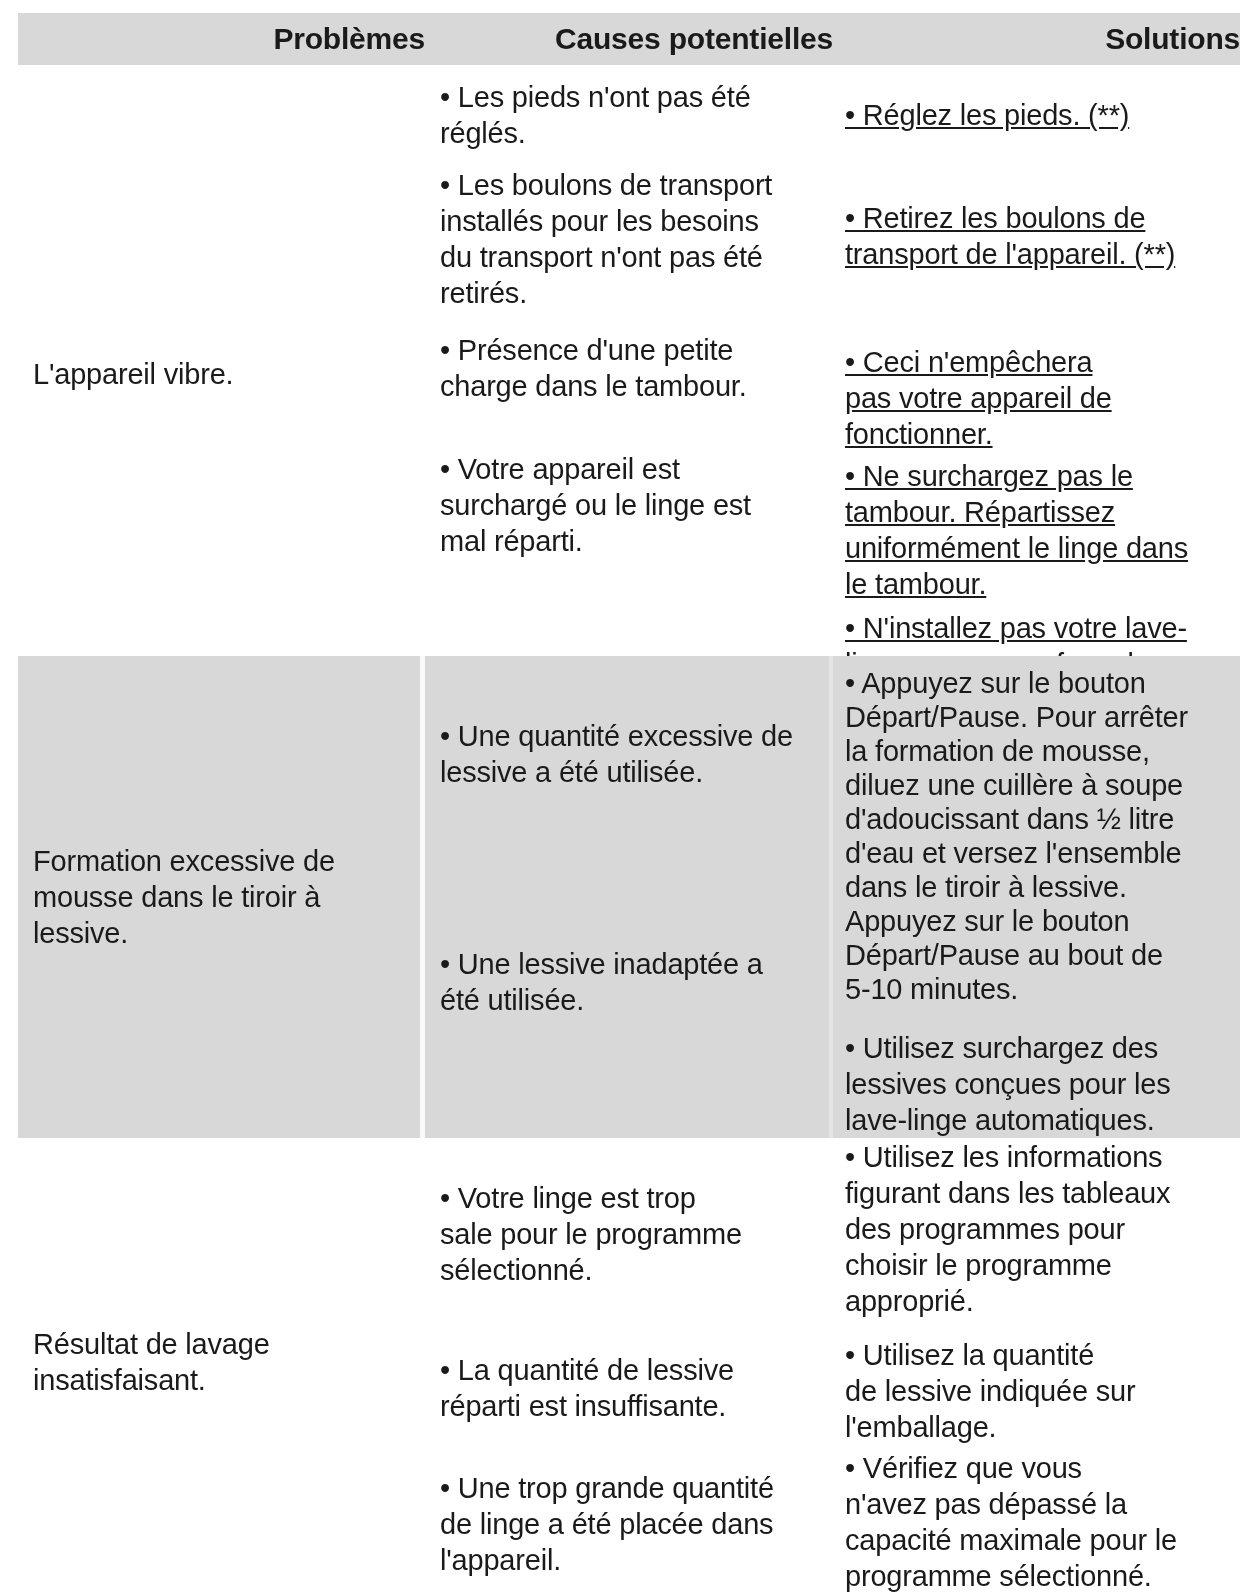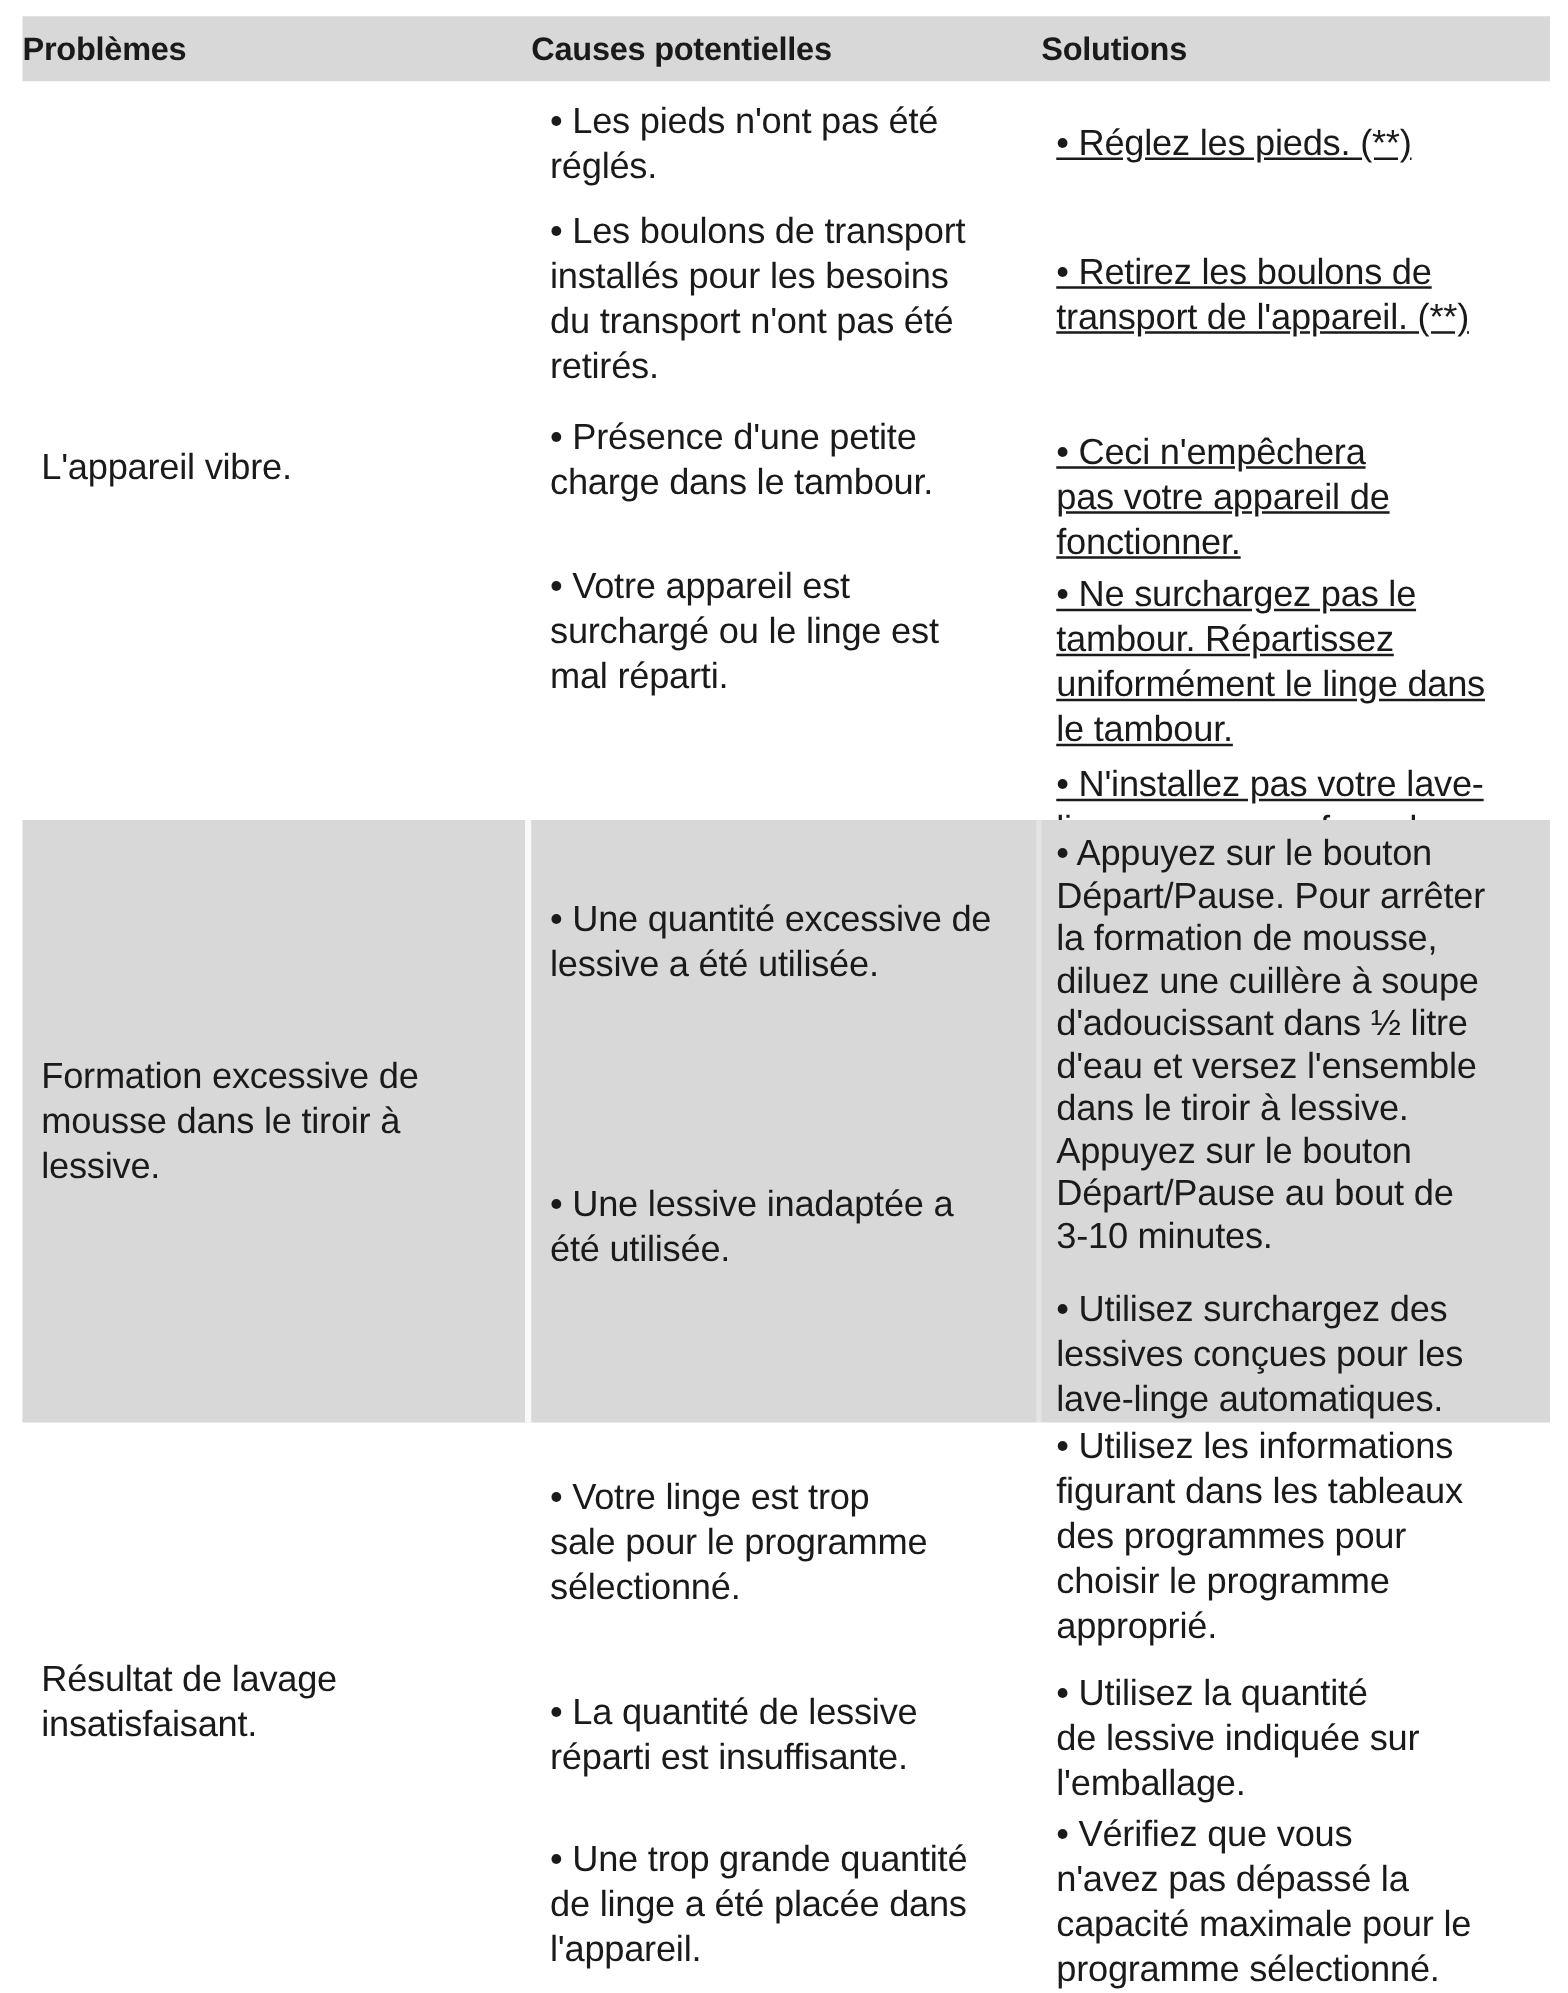--- a/index.html
+++ b/index.html
@@ -23,26 +23,27 @@
     top: 13px;
     width: 1222px;
   }
   .thead {
     display: grid;
     grid-template-columns: 407px 408px 407px;
     height: 52px;
     background: var(--header-bg, #d8d8d8);
   }
   .th {
-    font-size: 26px;
+    font-size: 30px;
     font-weight: bold;
     line-height: 52px;
-    text-align: left;
+    text-align: right;
     letter-spacing: -0.2px;
     white-space: nowrap;
+    padding-left: 44px;
   }
   .row {
     display: grid;
     grid-template-columns: 407px 408px 407px;
   }
   .row-1 { height: 591px; }
   .row-2 { height: 474px; }
   .row-3 { height: 464px; }
   .row.shaded .cell { background: var(--shaded-row-bg, #d8d8d8); }
   .row.shaded .cell.sep-strong { border-right: 5px solid rgba(255,255,255,0.85); }
@@ -130,21 +131,21 @@
       <div class="cell solutions-cell">
         <p class="item tight" style="margin-top:0">• Appuyez sur le bouton
 Départ/Pause. Pour arrêter
 la formation de mousse,
 diluez une cuillère à soupe
 d'adoucissant dans ½ litre
 d'eau et versez l'ensemble
 dans le tiroir à lessive.
 Appuyez sur le bouton
 Départ/Pause au bout de
-3-10 minutes.</p>
+5-10 minutes.</p>
         <p class="item" style="margin-top:24px">• Utilisez surchargez des
 lessives conçues pour les
 lave-linge automatiques.</p>
       </div>
     </div>
 
     <div class="row row-3">
       <div class="cell problem-cell">
         <p class="problem-text">Résultat de lavage
 insatisfaisant.</p>

